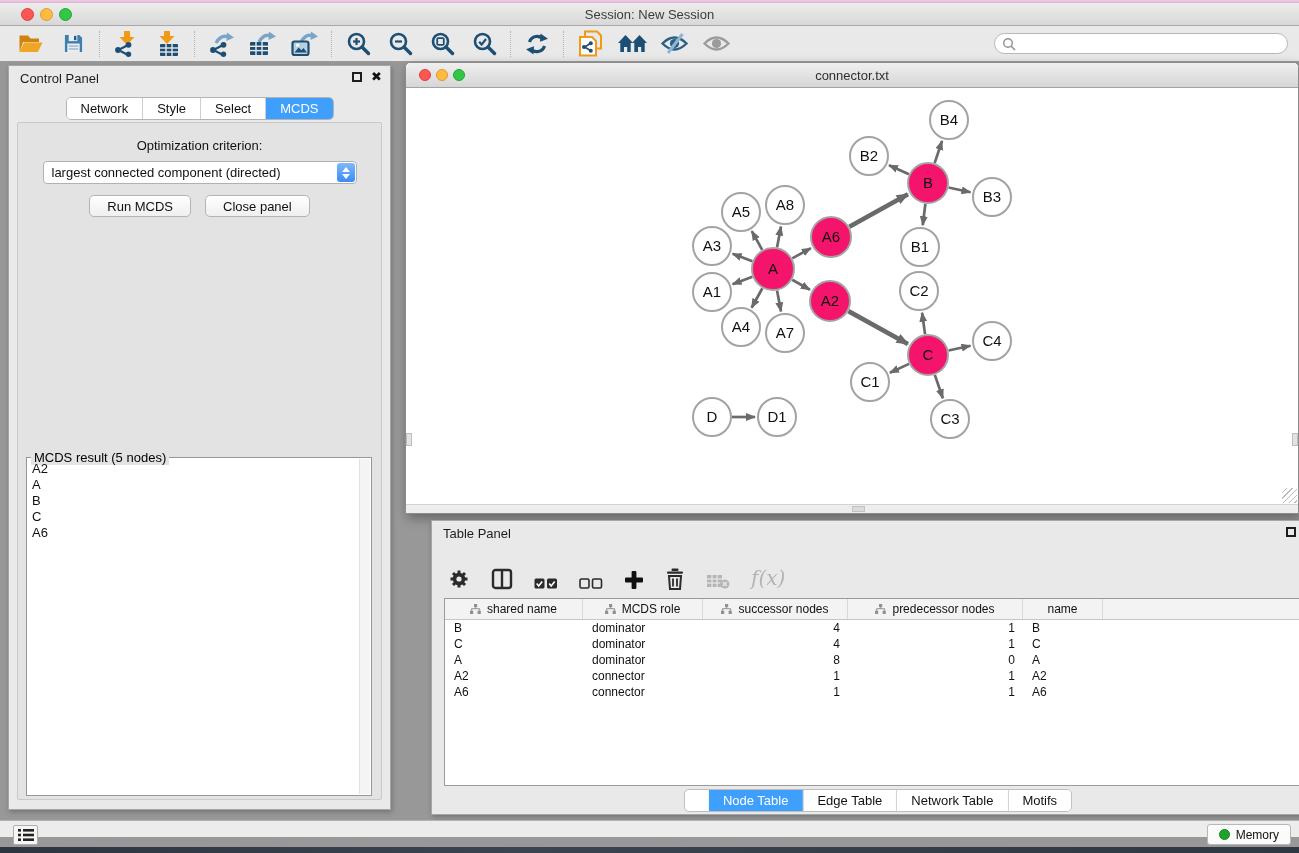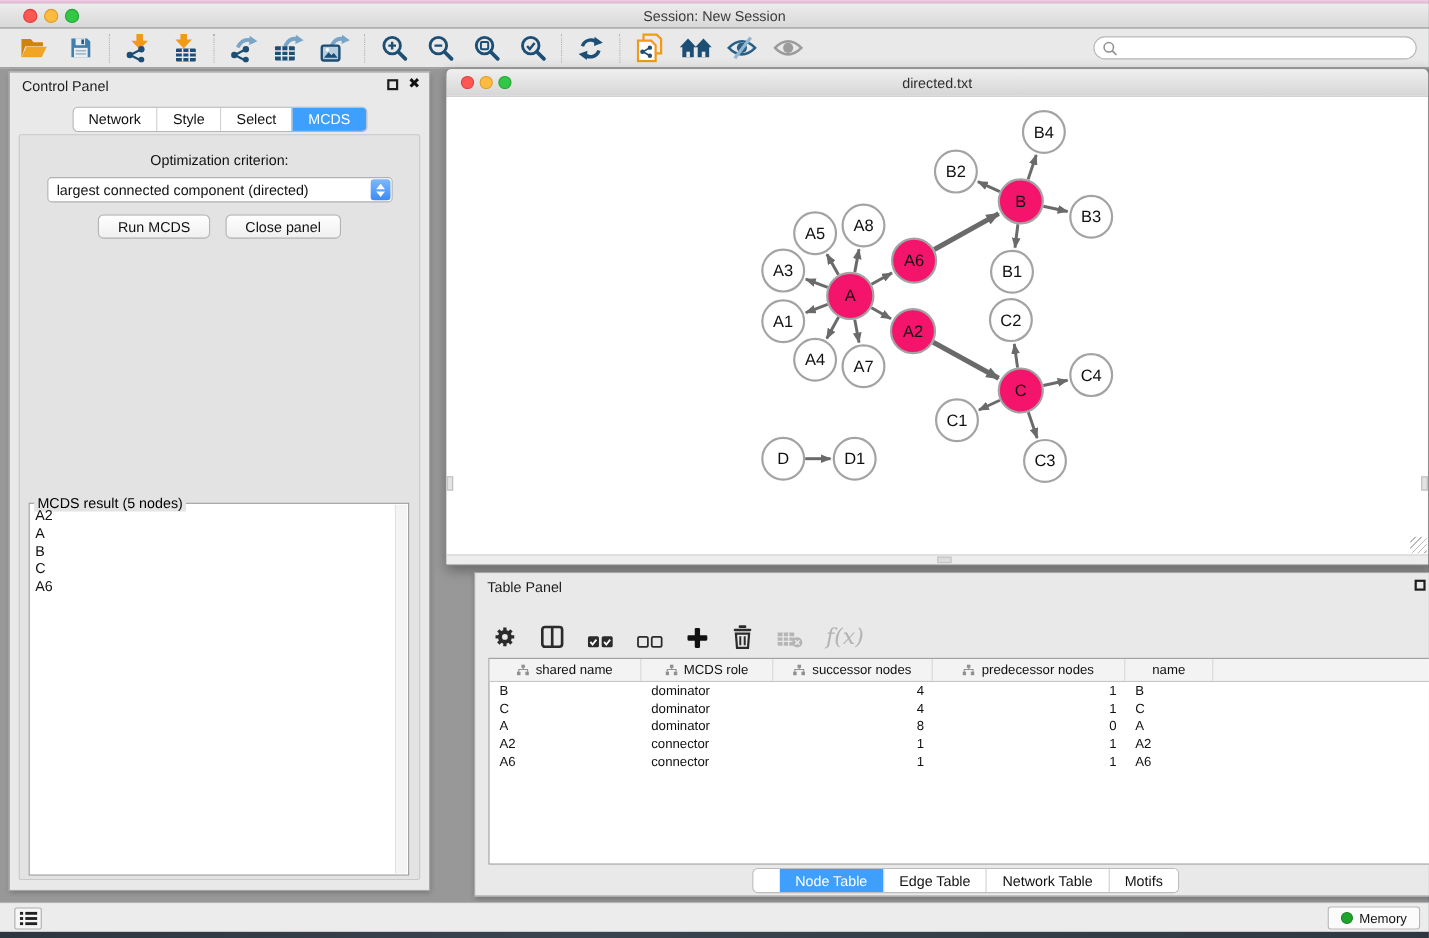--- a/index.html
+++ b/index.html
@@ -26,21 +26,21 @@
   
   .toolbar { position:absolute; left:0; top:26px; width:100%; height:36px;
     background:#e9e9e9; border-bottom:1px solid #9c9c9c; display:flex; align-items:center; padding-left:10px; }
   .tb-btn { width:42px; height:32px; display:flex; align-items:center; justify-content:center; cursor:default; }
   .tb-sep { width:1px; height:26px; border-left:1px dotted #b3b3b3; margin:0 5px; }
   .searchbox { margin-left:auto; margin-right:11px; width:294px; height:21px; background:#fff;
     border:1px solid #b7b7b7; border-radius:11px; display:flex; align-items:center; padding-left:7px; }
   .searchbox input { border:none; outline:none; flex:1; height:17px; font-size:12px; background:transparent; }
 
   
-  .statusbar { position:absolute; left:0; top:820px; width:100%; height:27px;
+  .statusbar { position:absolute; left:0; top:820px; width:100%; height:17px;
     background:#ececec; border-top:1px solid #b2b2b2; }
   .list-btn { position:absolute; left:13px; top:4px; width:25px; height:20px; background:#f6f6f6;
     border:1px solid #adadad; border-radius:2px; display:flex; align-items:center; justify-content:center; }
   .memory-btn { position:absolute; right:8px; top:3px; height:21px; background:#fbfbfb;
     border:1px solid #b7b7b7; border-radius:3px; display:flex; align-items:center; gap:6px;
     padding:0 11px; font-size:12px; color:#111; }
   .memdot { width:11px; height:11px; border-radius:50%; background:#1ea32c; border:1px solid #15851f; }
 
   
   .panel-head { position:relative; height:24px; }
@@ -325,21 +325,21 @@
         <div class="result-scroll"></div>
       </div>
     </div>
   </div>
 
   <div class="netwin">
     <div class="net-titlebar">
       <span class="ntl red"></span>
       <span class="ntl yellow"></span>
       <span class="ntl green"></span>
-      <span class="wtitle">directed.txt</span>
+      <span class="wtitle">connector.txt</span>
     </div>
     <div class="net-canvas">
       <svg id="graph-svg" width="892" height="416" viewBox="0 0 892 416">
           <defs>
             <marker id="arrN" viewBox="0 0 10 8" markerWidth="10" markerHeight="8" refX="9" refY="4" orient="auto" markerUnits="userSpaceOnUse">
               <path d="M0 0 L10 4 L0 8 z" fill="#6a6a6a"></path>
             </marker>
             <marker id="arrT" viewBox="0 0 10 8" markerWidth="13" markerHeight="10" refX="9" refY="4" orient="auto" markerUnits="userSpaceOnUse">
               <path d="M0 0 L10 4 L0 8 z" fill="#6a6a6a"></path>
             </marker>

